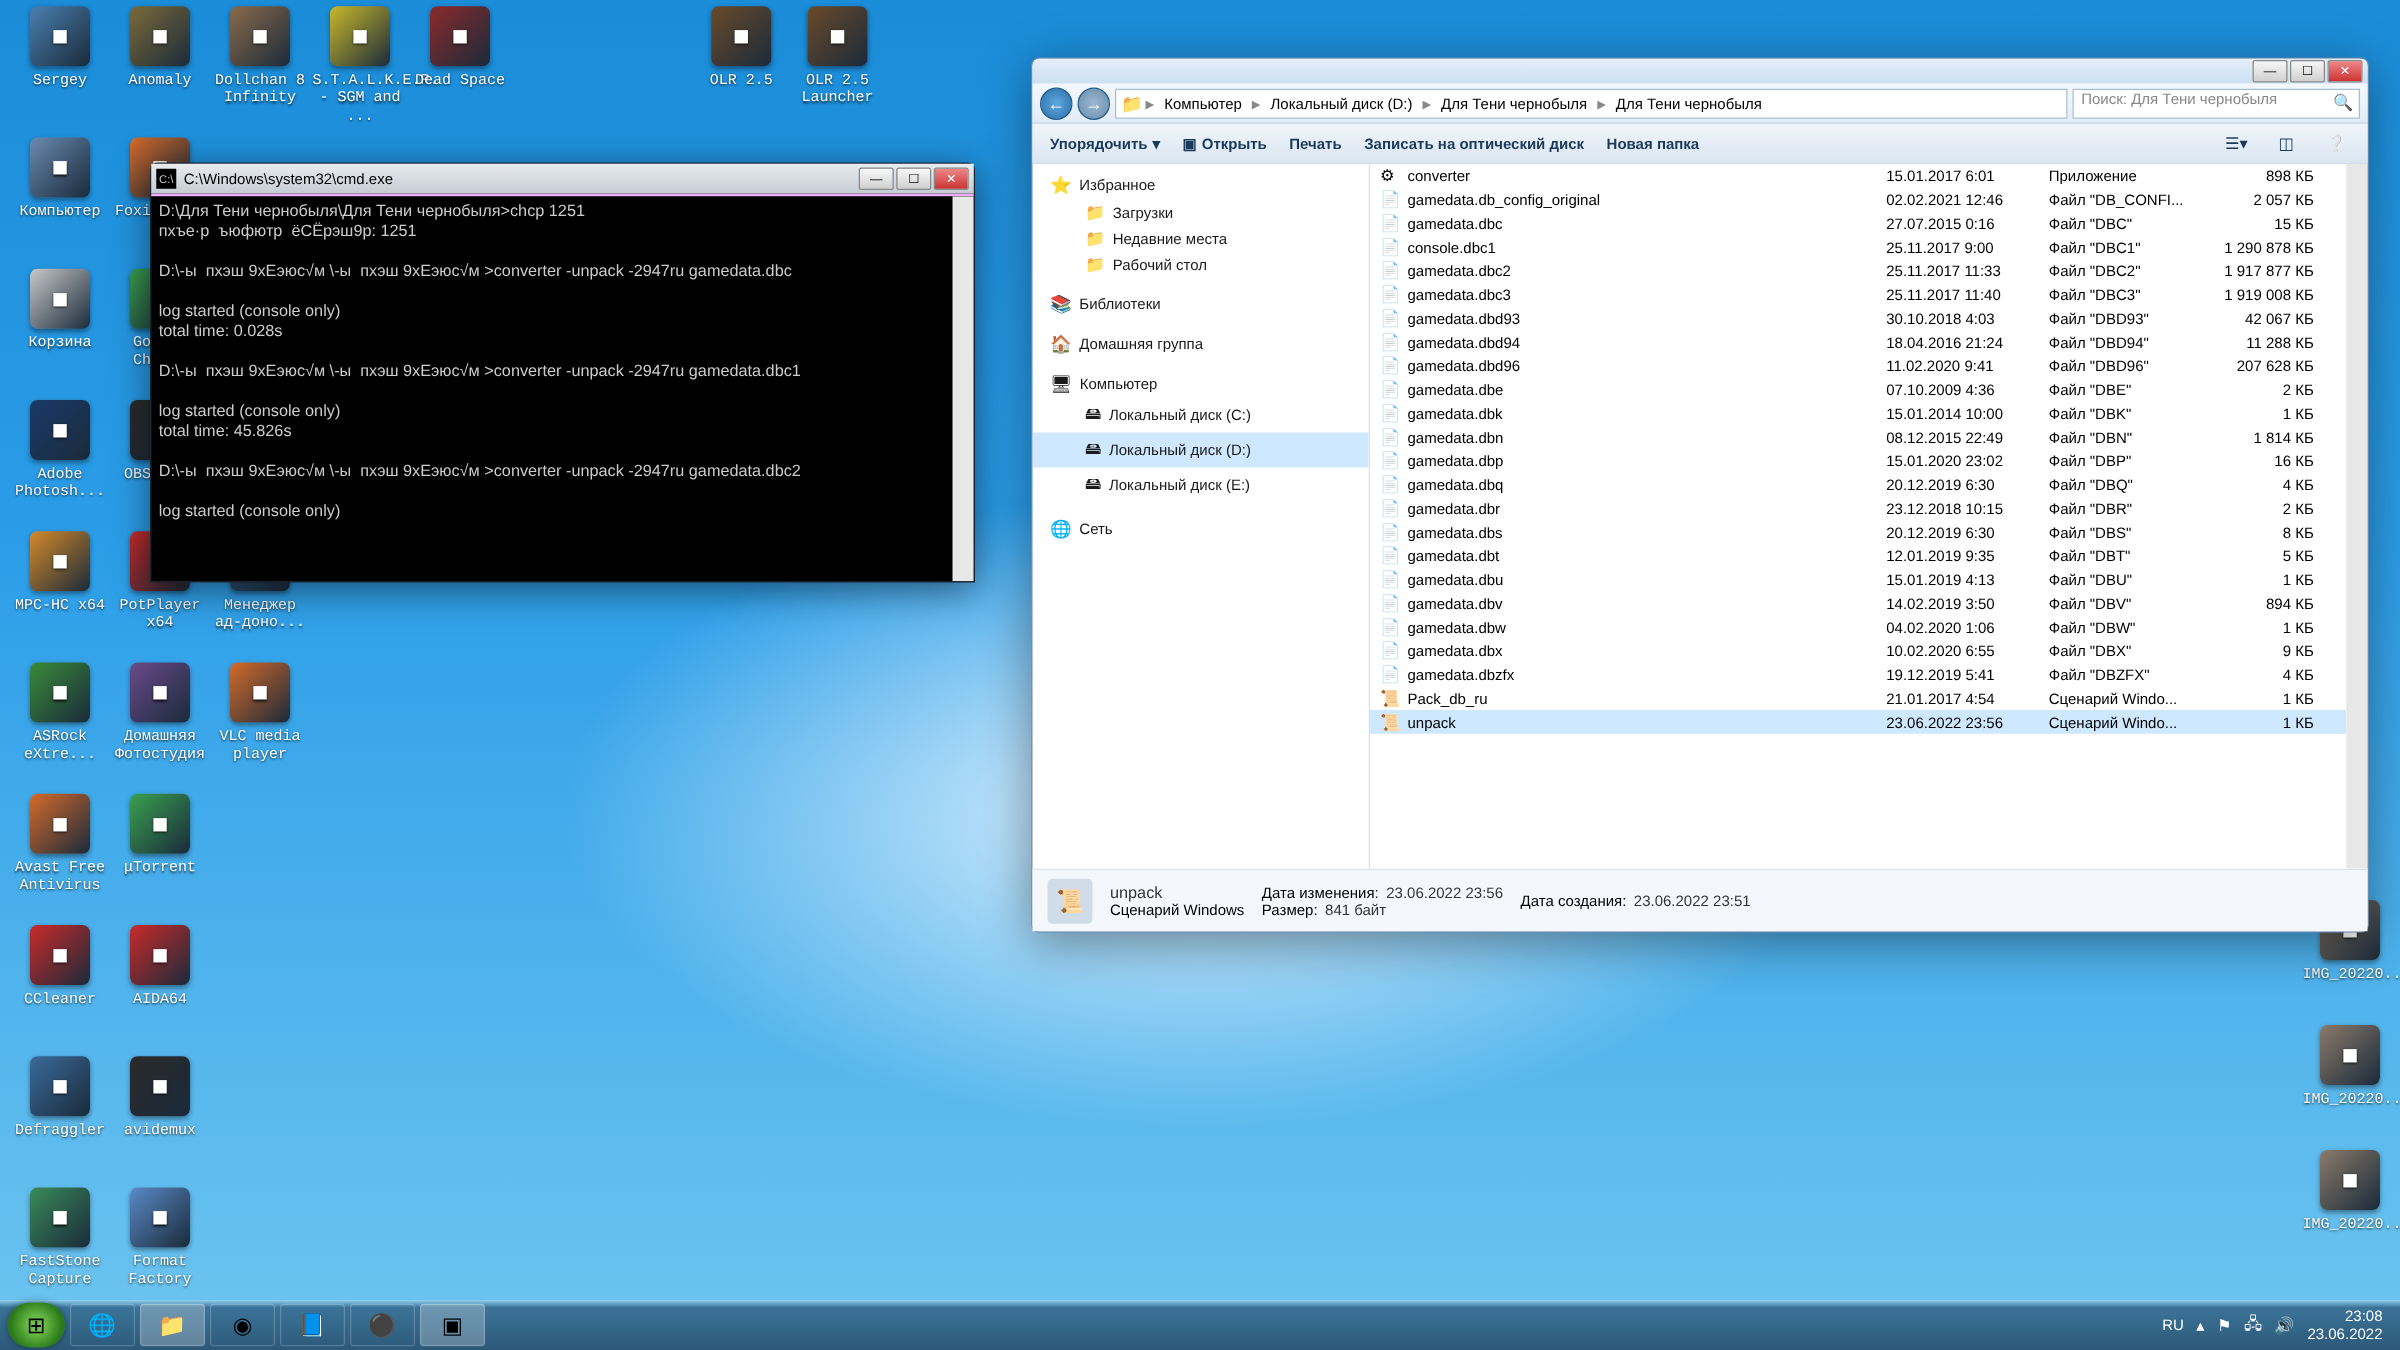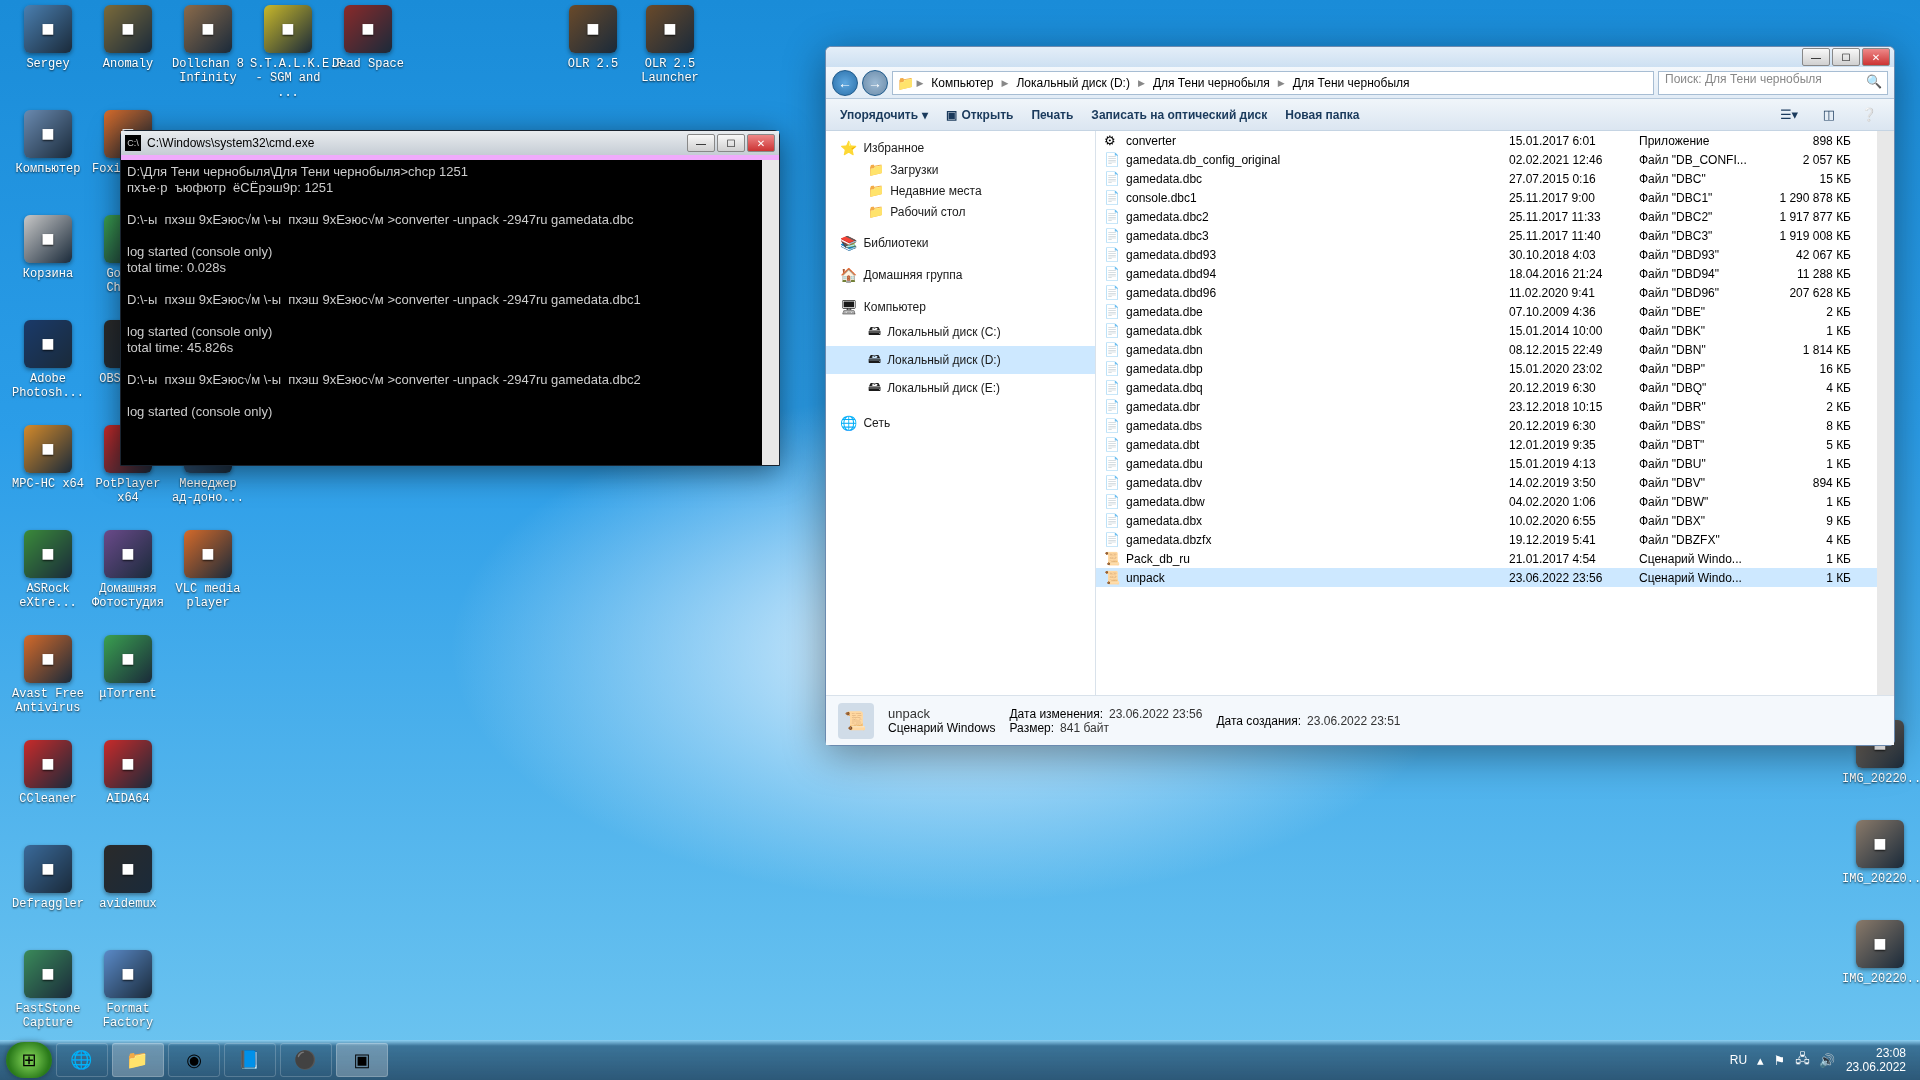--- a/index.html
+++ b/index.html
@@ -10,21 +10,21 @@
 .dicon { position:absolute; width:76px; text-align:center; color:#fff; font-size:12px; text-shadow:0 1px 2px rgba(0,0,0,.8); cursor:pointer; }
 .dicon .ibox { width:48px; height:48px; margin:0 auto 4px; background:linear-gradient(135deg,#5a8fc4,#2c5a8a); border-radius:6px; box-shadow:0 2px 4px rgba(0,0,0,.4); display:flex; align-items:center; justify-content:center; color:#fff; font-size:22px; }
 .dicon .lbl { line-height:1.2;font-family:Liberation Mono, monospace; }
 
 .cmd-win { position:absolute; left:120px; top:130px; width:660px; background:#3b4b5c; border:1px solid #1a2430; border-radius:6px 6px 0 0; box-shadow:0 6px 30px rgba(0,0,0,.5); }
 .cmd-title { height:24px; background:linear-gradient(#e9ecef,#c5ccd4); display:flex; align-items:center; padding:0 4px; font-size:12px; color:#000; }
 .cmd-title .ticon { width:16px; height:16px; background:#000; margin-right:6px; font-size:9px; color:#ccc; display:flex; align-items:center; justify-content:center; }
 .cmd-title .spacer { flex:1; }
 .winbtn { width:28px; height:18px; margin-left:2px; border:1px solid #888; border-radius:2px; display:flex; align-items:center; justify-content:center; font-size:10px; background:linear-gradient(#f8f8f8,#d0d0d0); cursor:pointer; }
 .winbtn.close { background:linear-gradient(#e88,#c33); color:#fff; }
-.cmd-body { background:#000; padding:4px 6px; font-family:"Consolas","Courier New",monospace; font-size:13px; color:#ccc; white-space:pre-wrap; height:310px; overflow:hidden; border-top:5px solid #f0abfc; position:relative; }
+.cmd-body { background:#000; padding:4px 6px; font-family:"Consolas","Courier New",monospace; font-size:13px; color:#ccc; white-space:pre-wrap; height:310px; overflow:hidden; border-top:2px solid #f0abfc; position:relative; }
 .cmd-body .sb { position:absolute; right:0; top:0; width:17px; height:100%; background:#e8e8e8; }
 
 .explorer { position:absolute; left:825px; top:46px; width:1070px; height:700px; background:#fff; border:1px solid #6b8aaf; border-radius:6px; box-shadow:0 8px 40px rgba(0,0,0,.4); display:flex; flex-direction:column; }
 .ex-chrome { height:20px; background:linear-gradient(#e4eef8,#cde0f2); display:flex; justify-content:flex-end; align-items:center; padding:0 4px; border-radius:6px 6px 0 0; }
 .ex-nav { height:32px; background:linear-gradient(#f4f8fc,#e2ecf6); display:flex; align-items:center; padding:0 6px; gap:4px; border-bottom:1px solid #b5c8db; }
 .navbtn { width:26px; height:26px; border-radius:50%; background:radial-gradient(#5fa8e0,#2b6fa8); color:#fff; display:flex; align-items:center; justify-content:center; font-size:14px; cursor:pointer; border:1px solid #1d5a8c; }
 .breadcrumb { flex:1; height:24px; background:#fff; border:1px solid #a7bdd3; display:flex; align-items:center; font-size:12px; padding:0 4px; gap:2px; }
 .breadcrumb .crumb { padding:0 6px; cursor:pointer; }
 .breadcrumb .sep { color:#888; font-size:9px; }
 .searchbox { width:230px; height:24px; border:1px solid #a7bdd3; background:#fff; font-size:12px; padding:0 24px 0 6px; color:#888; position:relative; }

